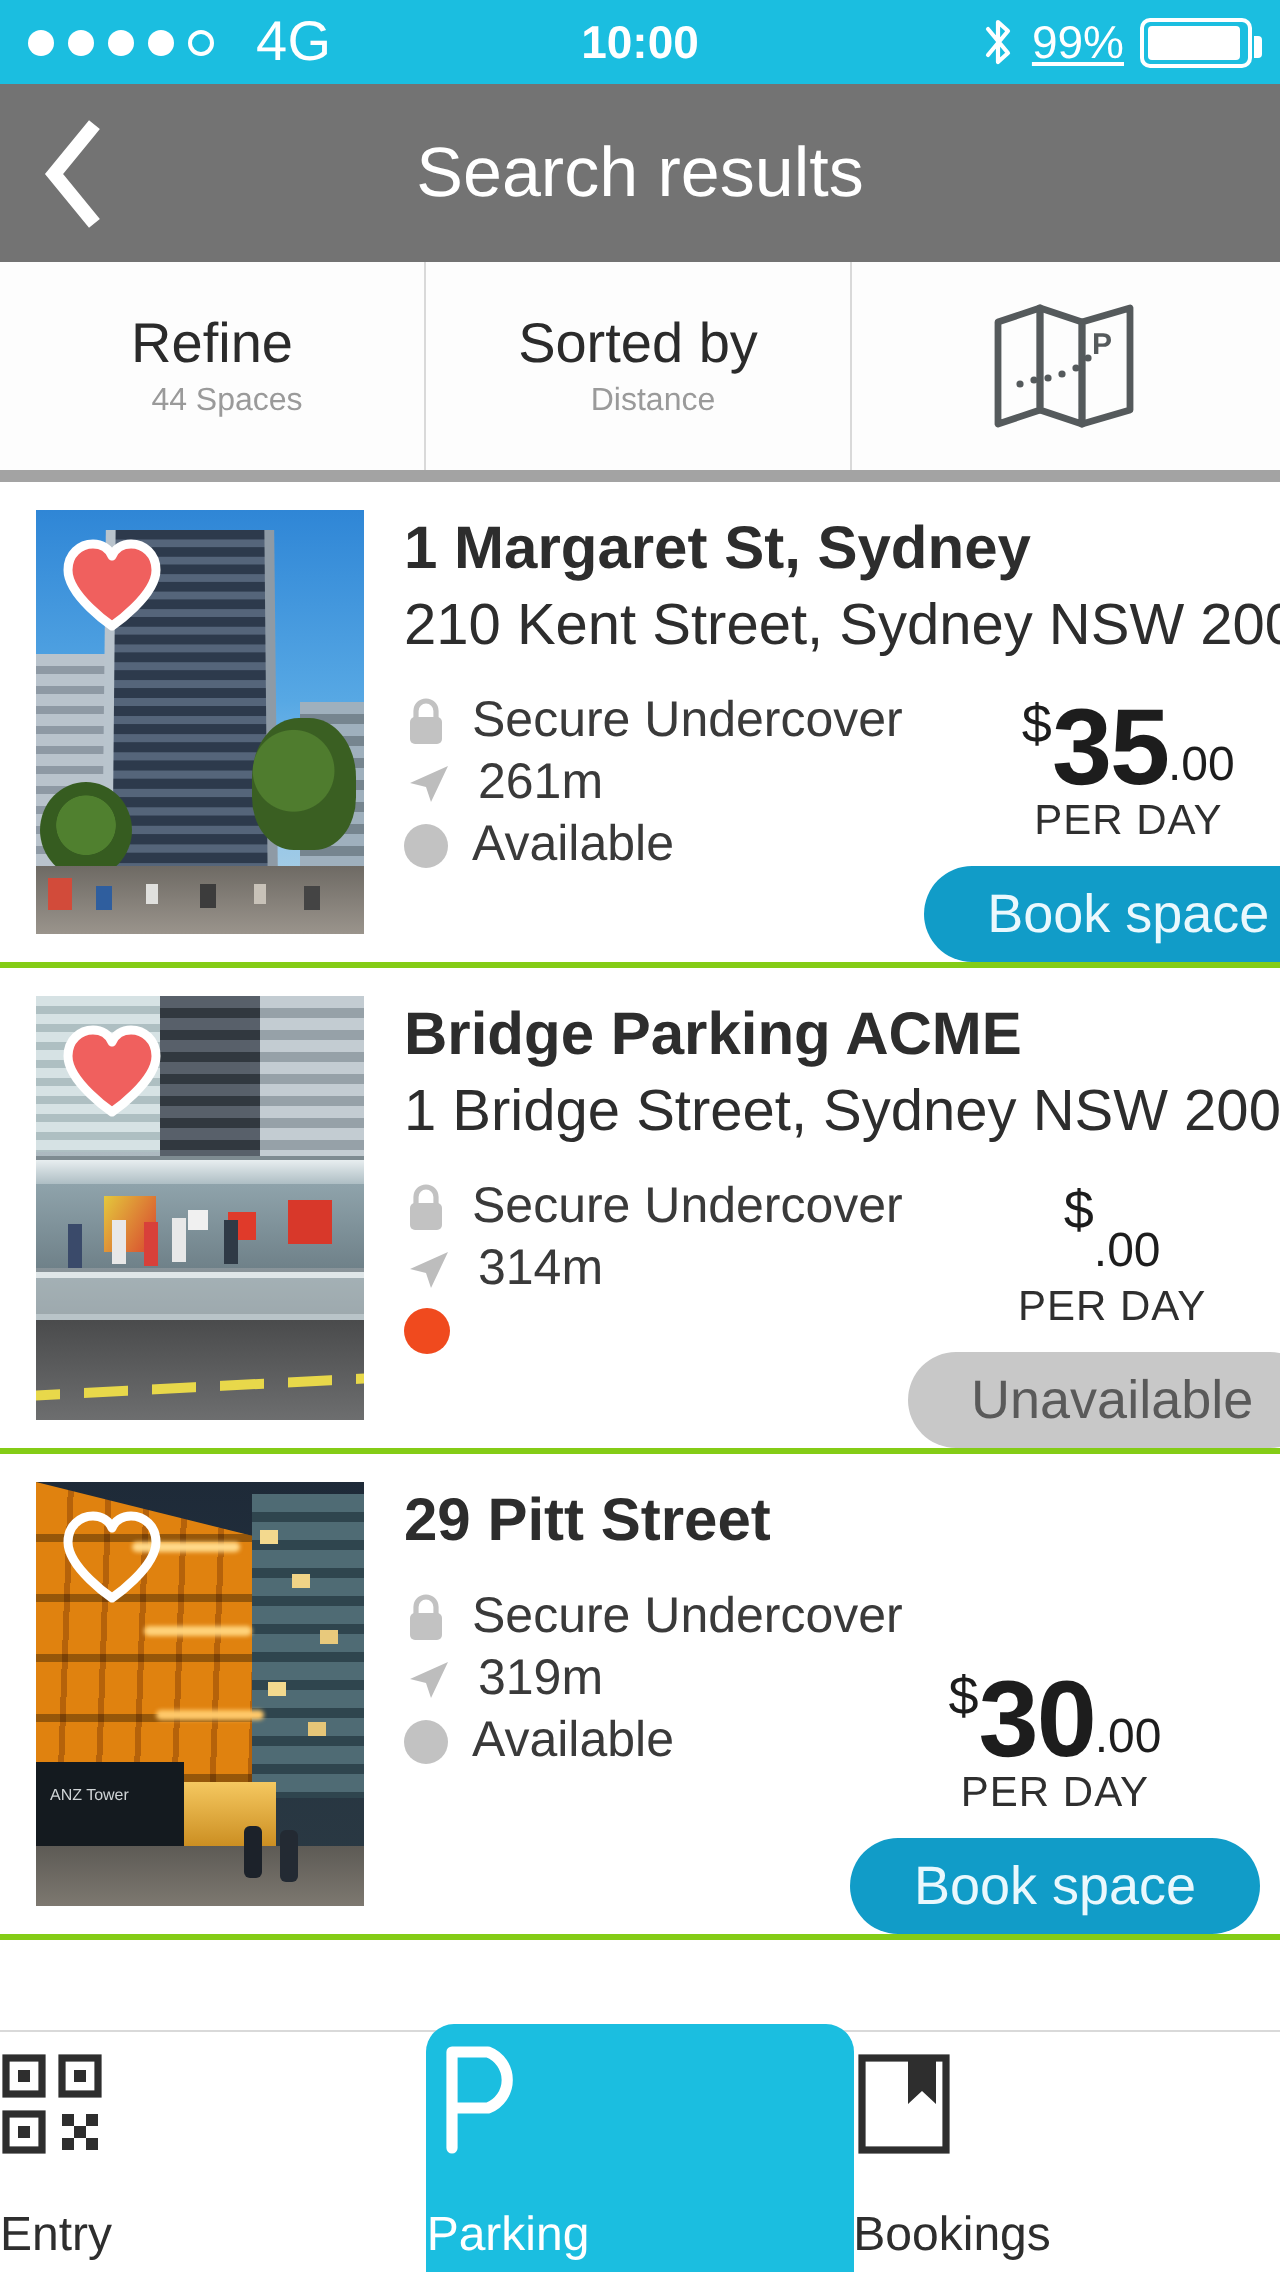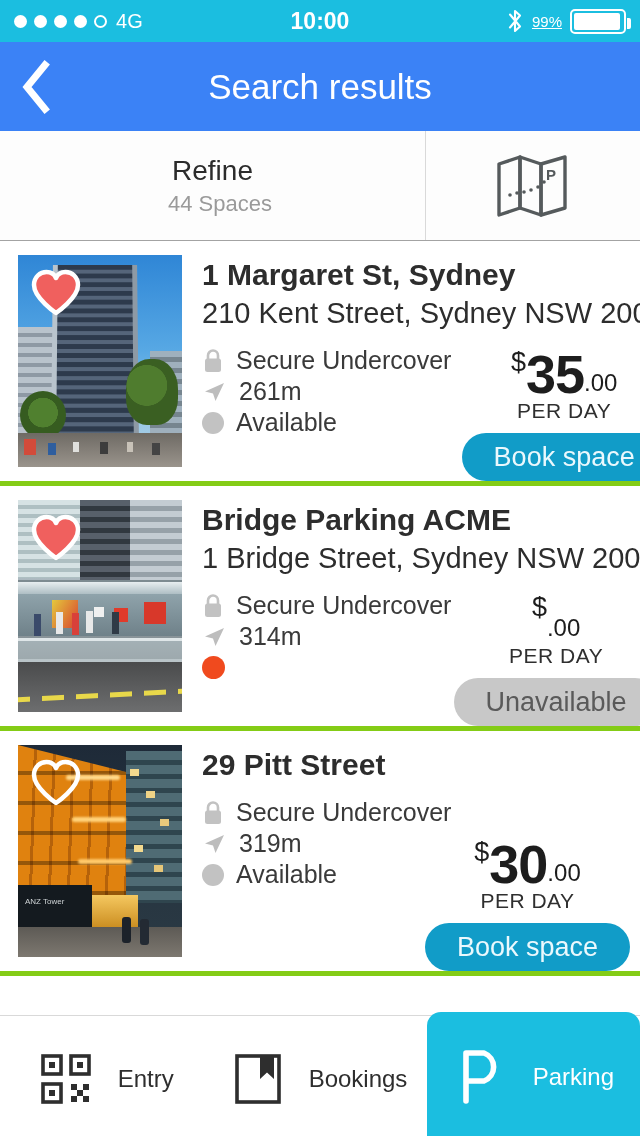--- a/index.html
+++ b/index.html
@@ -14,76 +14,76 @@
   
   .statusbar{
     height:42px; background:#1BBEE0; color:#fff;
     display:flex; align-items:center; padding:0 14px;
     position:relative;
   }
   .sb-left{ display:flex; align-items:center; gap:9px; }
   .dots{ display:flex; align-items:center; gap:7px; }
   .dot{ width:13px; height:13px; border-radius:50%; background:#fff; }
   .dot.hollow{ background:transparent; border:2px solid #fff; width:13px; height:13px; }
-  .sb-net{ font-size:20px; letter-spacing:.2px; }
+  .sb-net{ font-size:28px; letter-spacing:.2px;margin-left:12px; }
   .sb-time{
     position:absolute; left:0; right:0; text-align:center;
     font-size:23px; font-weight:bold; pointer-events:none;
   }
   .sb-right{
     margin-left:auto; display:flex; align-items:center; gap:8px;
     position:relative; z-index:2;
   }
-  .sb-pct{ font-size:15px;text-decoration:underline; }
+  .sb-pct{ font-size:23px;text-decoration:underline; }
   .battery{
     width:56px; height:25px; border:2.5px solid #fff; border-radius:5px;
     position:relative; padding:2px;
   }
   .battery::after{
     content:""; position:absolute; right:-7px; top:7px;
     width:4px; height:11px; background:#fff; border-radius:0 2px 2px 0;
   }
   .battery i{ display:block; height:100%; width:96%; background:#fff; border-radius:2px; }
 
   
   .header{
-    height:89px; background:#3b82f6; color:#fff;
+    height:89px; background:#737373; color:#fff;
     display:flex; align-items:center; position:relative;
   }
   .back-btn{
     width:72px; display:flex; align-items:center; justify-content:center;
     cursor:pointer; height:100%;
   }
   .header-title{
     position:absolute; left:0; right:0; text-align:center;
     font-size:35px; font-weight:normal; pointer-events:none;
   }
 
   
   .filterbar{
     height:110px; background:#fdfdfd; display:flex; align-items:stretch;
-    border-bottom:1px solid #a3a3a3;
+    border-bottom:6px solid #a3a3a3;
   }
   .filter-cell{
     flex:1; display:flex; flex-direction:column;
     align-items:center; justify-content:center; cursor:pointer; gap:4px;
   }
   .filter-cell + .filter-cell, .filter-map{ border-left:1px solid #d9d9d9; }
   .fc-main{ font-size:28px; color:#2b2b2b; }
-  .fc-sub{ font-size:22px; color:#9a9a9a;margin-left:15px; }
+  .fc-sub{ font-size:16px; color:#9a9a9a;margin-left:15px; }
   .filter-map{
     width:215px; display:flex; align-items:center; justify-content:center;
     cursor:pointer;
   }
 
   
   .list{ background:#fff; }
   .card{
     display:flex; padding:14px 0 14px 18px;
-    border-bottom:5px solid #84cc16; position:relative;
+    border-bottom:3px solid #84cc16; position:relative;
   }
   .thumb{
     width:164px; height:212px; flex:none; position:relative;
     overflow:hidden; background:#8a9aa8;
   }
   .thumb .heart{
     position:absolute; left:12px; top:14px; z-index:3;
   }
 
   
@@ -253,21 +253,21 @@
   .btn-book{ background:#119CC8; color:#eaf8fd; }
   .btn-unavail{ background:#c8c8c8; color:#5a5a5a; cursor:default; }
 
   
   .tabbar{
     position:absolute; left:0; right:0; bottom:0; height:121px;
     background:#ffffff; border-top:1px solid #d9d9d9;
     display:flex; align-items:stretch;
   }
   .tab{
-    flex:1; display:flex; flex-direction:row; align-items:center;
+    flex:1; display:flex; flex-direction:column; align-items:flex-start;
     justify-content:center; gap:26px; cursor:pointer; padding-top:6px;
     position:relative;
   }
   .tab .tlabel{ font-size:24px; color:#2e2e2e; }
   .tab.active{
     background:#1BBEE0; border-radius:14px 14px 0 0; margin-top:-4px;
   }
   .tab.active .tlabel{ color:#ffffff; }
 </style>
 </head>
@@ -302,20 +302,24 @@
       <path d="M26 5 L8 27 L26 49" fill="none" stroke="#ffffff" stroke-width="7" stroke-linecap="square" stroke-linejoin="miter"></path>
     </svg>
   </div>
   <div class="header-title">Search results</div>
 </div>
 
 <div class="filterbar">
   <div class="filter-cell">
     <span class="fc-main">Refine</span>
     <span class="fc-sub">44 Spaces</span>
+  </div>
+  <div class="filter-cell">
+    <span class="fc-main">Sorted by</span>
+    <span class="fc-sub">Distance</span>
   </div>
   <div class="filter-map">
     <svg width="74" height="66" viewBox="0 0 74 66">
       <g fill="none" stroke="#555a5c" stroke-width="3.4" stroke-linejoin="round">
         <path d="M3 11 L24 4 L24 55 L3 62 Z"></path>
         <path d="M24 4 L45 11 L45 62 L24 55 Z"></path>
         <path d="M45 11 L69 4 L69 55 L45 62 Z"></path>
       </g>
       <g fill="#555a5c">
         <circle cx="14" cy="42" r="1.8"></circle>
@@ -500,30 +504,30 @@
         <rect x="31" y="31" width="6" height="6"></rect>
           <rect x="43" y="31" width="6" height="6"></rect>
         <rect x="37" y="37" width="6" height="6"></rect>
           <rect x="31" y="43" width="6" height="6"></rect>
         <rect x="43" y="43" width="6" height="6"></rect>
       </g>
     </svg>
     <span class="tlabel">Entry</span>
   </div>
 
+  <div class="tab active">
+    <svg width="54" height="56" viewBox="0 0 54 56">
+      <path d="M13 52 L13 4 L31 4 A15 15 0 0 1 31 32 L13 32" fill="none" stroke="#ffffff" stroke-width="5.6" stroke-linejoin="round" stroke-linecap="round"></path>
+    </svg>
+    <span class="tlabel">Parking</span>
+  </div>
+
   <div class="tab">
     <svg width="50" height="52" viewBox="0 0 50 52">
       <rect x="4" y="3" width="42" height="46" fill="none" stroke="#2e2e2e" stroke-width="3.6"></rect>
       <path d="M27 3 L41 3 L41 26 L34 19.5 L27 26 Z" fill="#2e2e2e"></path>
     </svg>
     <span class="tlabel">Bookings</span>
   </div>
 
-  <div class="tab active">
-    <svg width="54" height="56" viewBox="0 0 54 56">
-      <path d="M13 52 L13 4 L31 4 A15 15 0 0 1 31 32 L13 32" fill="none" stroke="#ffffff" stroke-width="5.6" stroke-linejoin="round" stroke-linecap="round"></path>
-    </svg>
-    <span class="tlabel">Parking</span>
-  </div>
-
 
 
 </div>
 
 </body></html>

